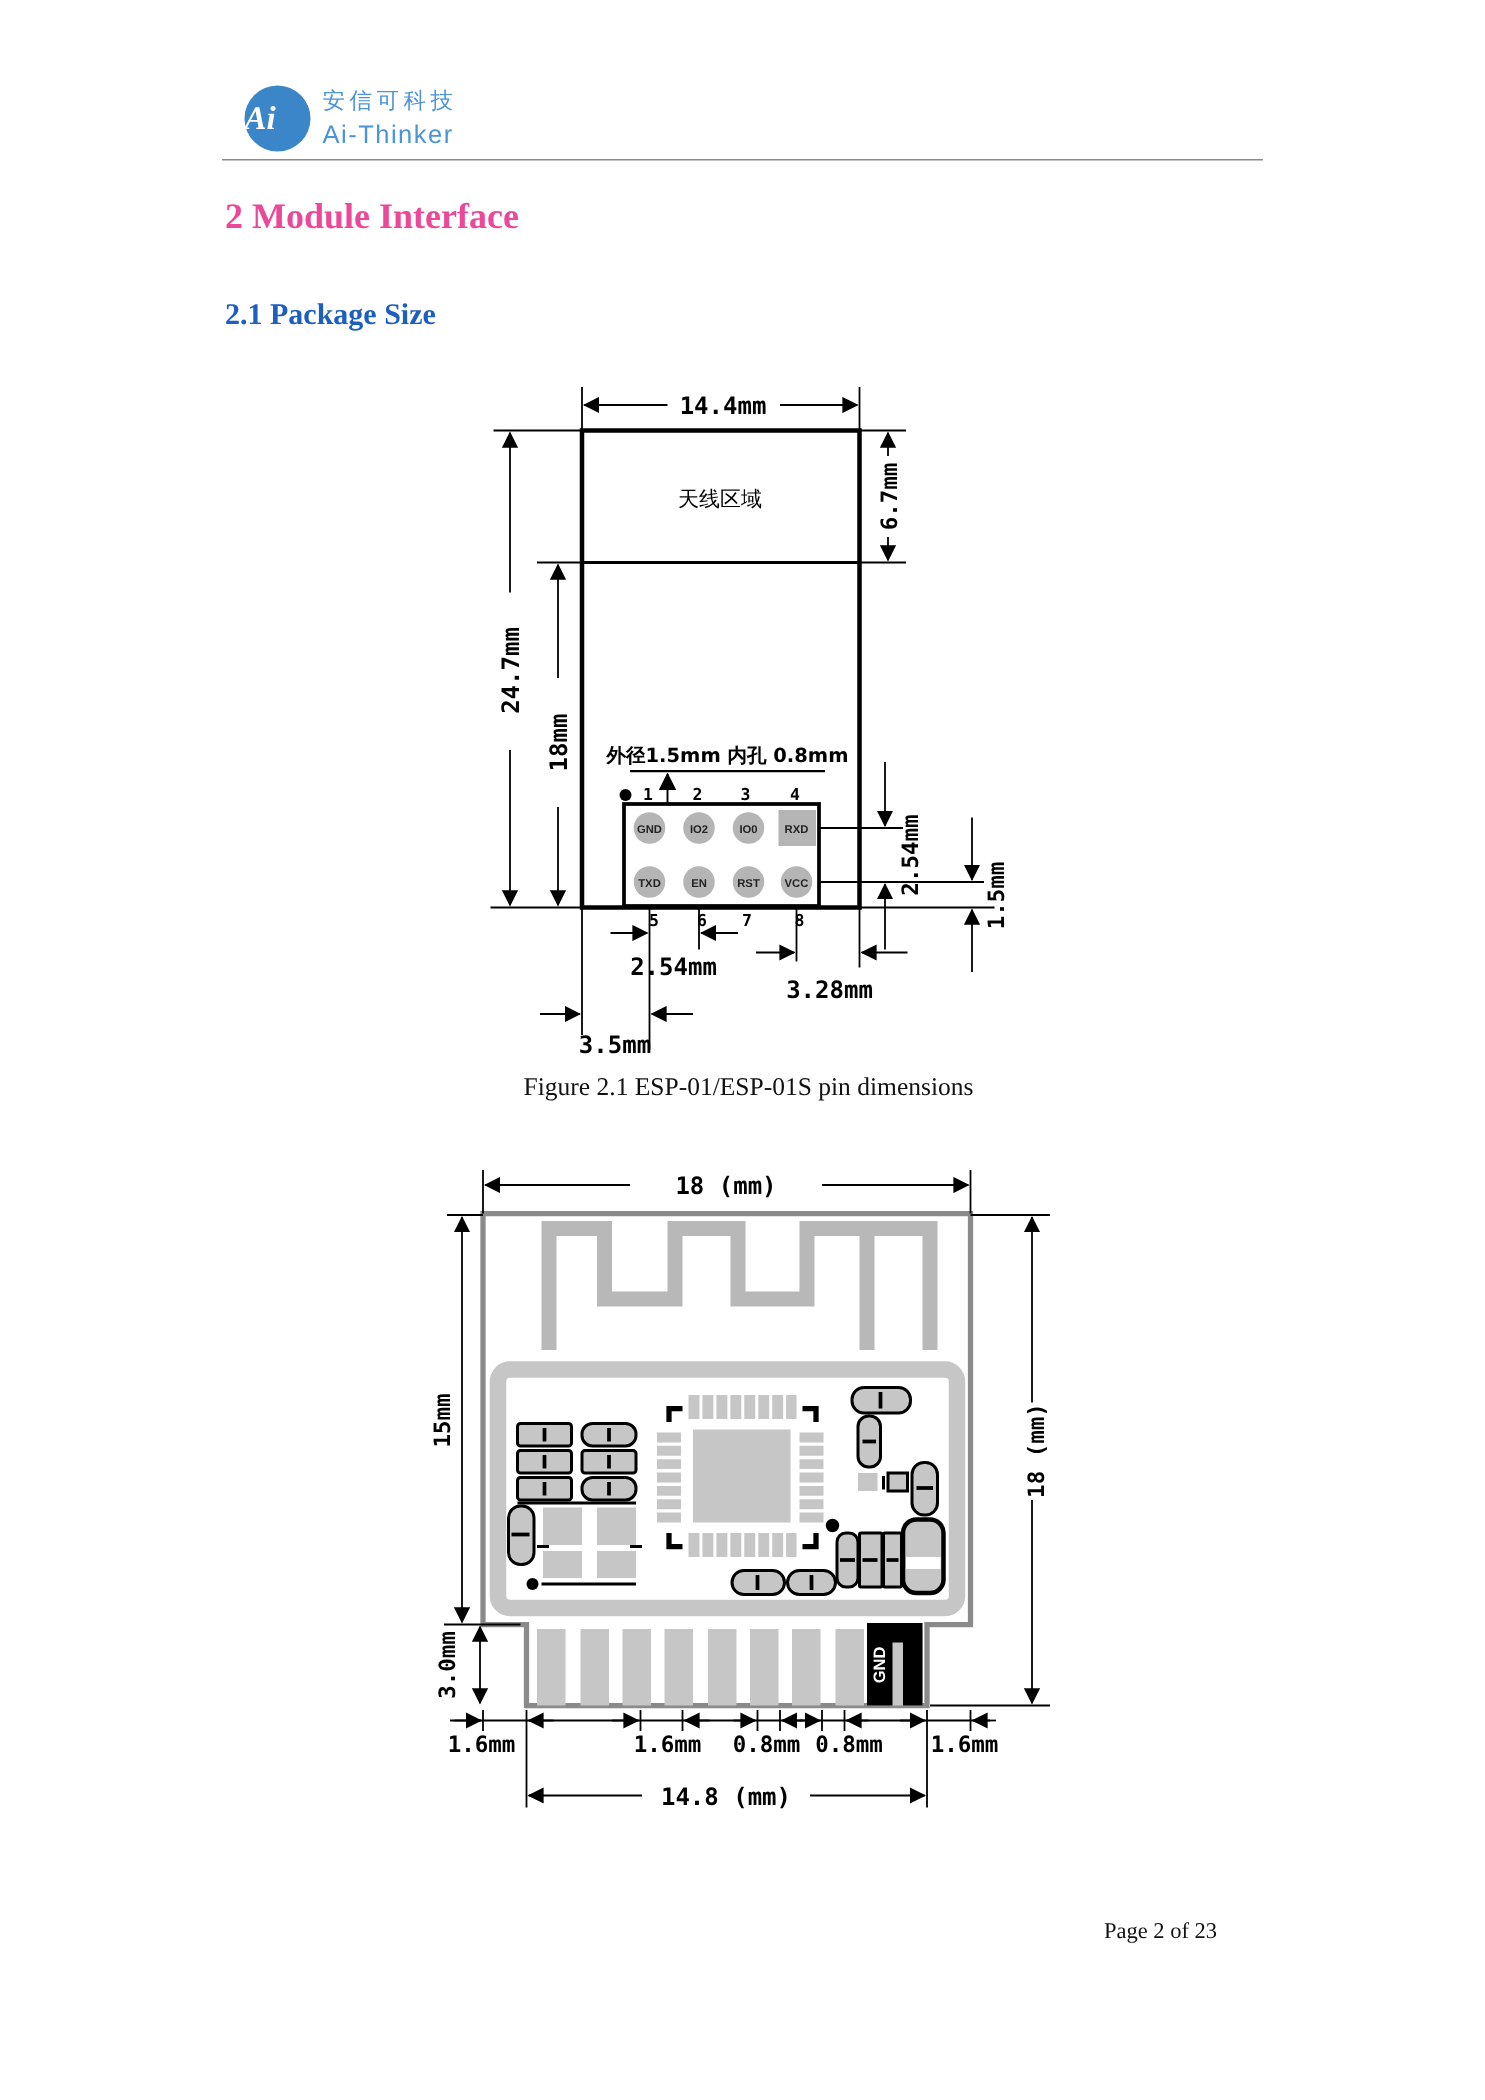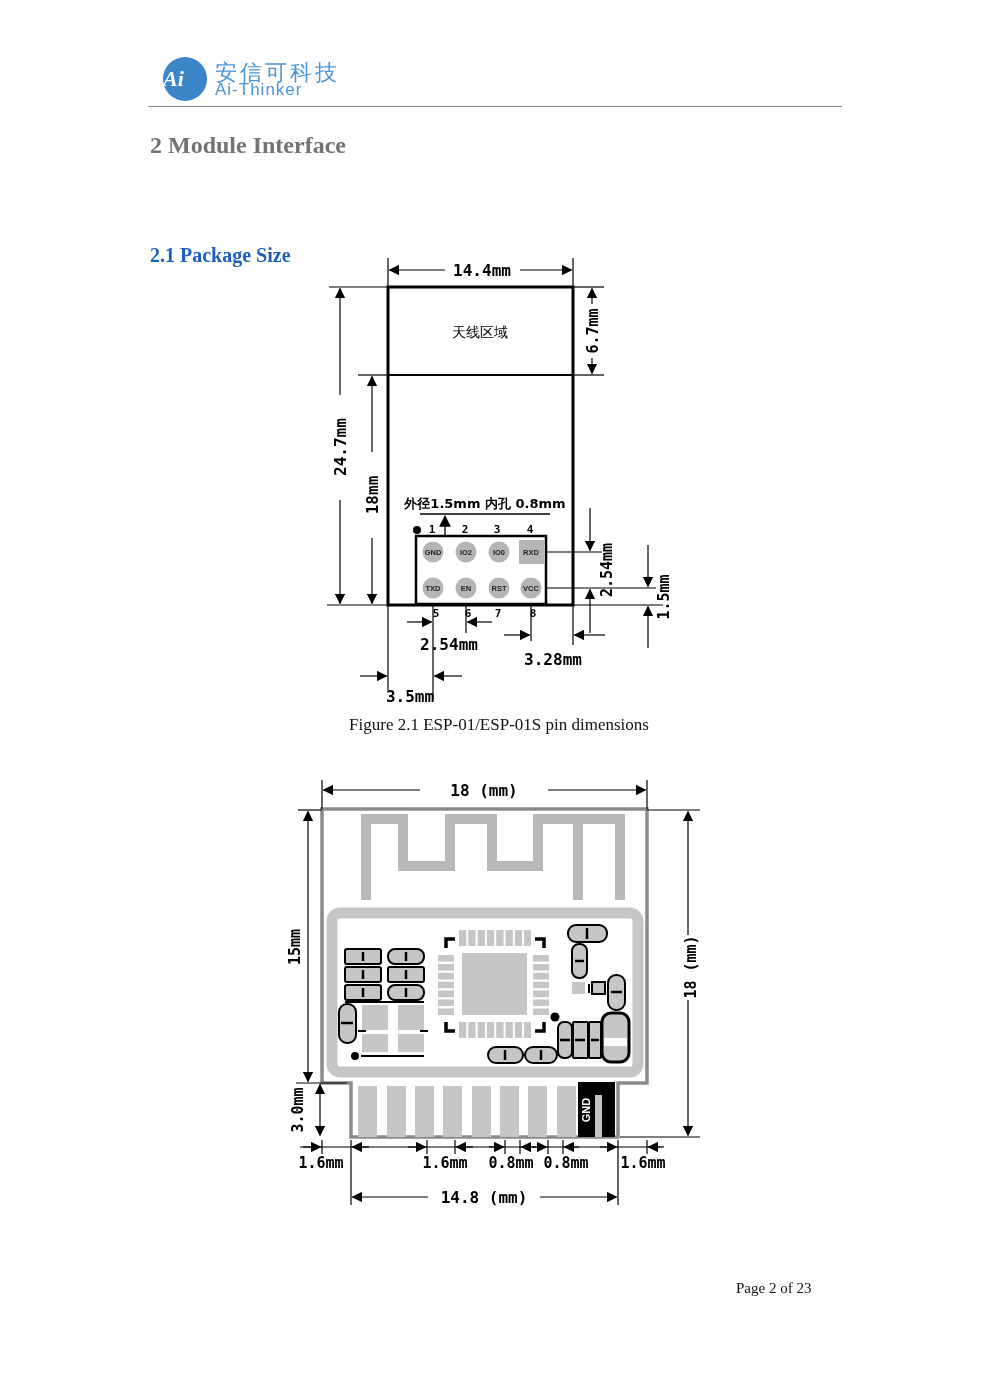--- a/index.html
+++ b/index.html
@@ -2,30 +2,30 @@
 <html><head>
 <meta charset="utf-8">
 <style>
   html,body{margin:0;padding:0;background:#e8e8e8;}
   .page{position:relative;width:990px;height:1400px;background:#ffffff;margin:0 auto;
         font-family:"Liberation Serif",serif;overflow:hidden;}
   
   .logo-circle{position:absolute;left:163px;top:57px;width:44px;height:44px;border-radius:50%;
     background:#3a86c9;color:#fff;text-align:left;line-height:44px;
     font-family:"Liberation Serif",serif;font-weight:bold;font-style:italic;font-size:22px;}
-  .logo-cn{position:absolute;left:215px;top:58px;color:#4a94d8;font-size:22px;letter-spacing:3px;
+  .logo-cn{position:absolute;left:215px;top:58px;color:#4a94d8;font-size:15px;letter-spacing:3px;
     font-family:"DejaVu Sans",sans-serif;}
   .logo-en{position:absolute;left:215px;top:80px;color:#4a94d8;font-size:17px;
     font-family:"Liberation Sans",sans-serif;letter-spacing:1px;}
   .doc-title{position:absolute;left:430px;top:70px;width:420px;font-size:17px;color:#111;
     font-family:"Liberation Sans",sans-serif;white-space:nowrap;}
   .header-rule{position:absolute;left:148px;top:106px;width:694px;height:1px;background:#8a8a8a;}
   
-  .h-sec{position:absolute;left:150px;top:132px;font-size:24px;font-weight:bold;color:#737373;}
-  .h-sub{position:absolute;left:150px;top:199px;font-size:20px;font-weight:bold;color:#1d5fbf;margin-top:45px;}
+  .h-sec{position:absolute;left:150px;top:132px;font-size:24px;font-weight:bold;color:#ec4899;}
+  .h-sub{position:absolute;left:150px;top:199px;font-size:20px;font-weight:bold;color:#1d5fbf;}
   
   .caption{position:absolute;left:4px;width:990px;text-align:center;font-size:17px;color:#111;}
   .cap1{top:715px;}
   .cap2{top:1219px;}
   .page-num{position:absolute;left:736px;top:1280px;font-size:15px;color:#111;}
   .copyright{position:absolute;left:163px;top:1307px;font-size:13px;color:#9a9a9a;}
   
   .dm{font-family:"DejaVu Sans Mono",monospace;font-weight:bold;fill:#000;}
   .pinlbl{font-family:"Liberation Sans",sans-serif;font-weight:bold;fill:#222;}
   .cjk{font-family:"DejaVu Sans",sans-serif;fill:#000;}

